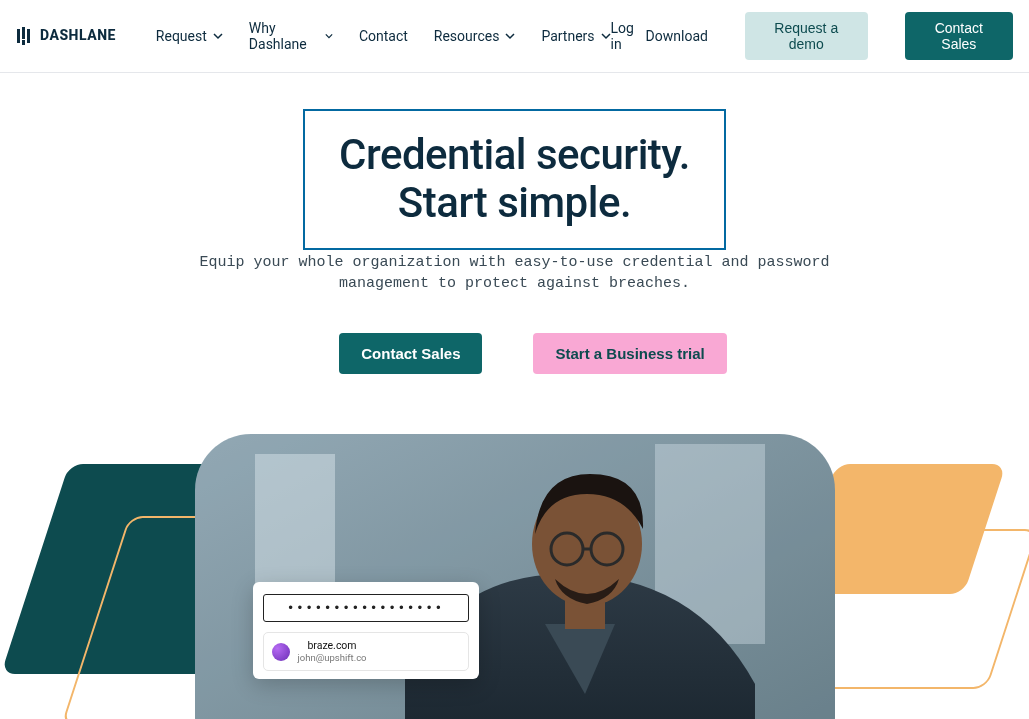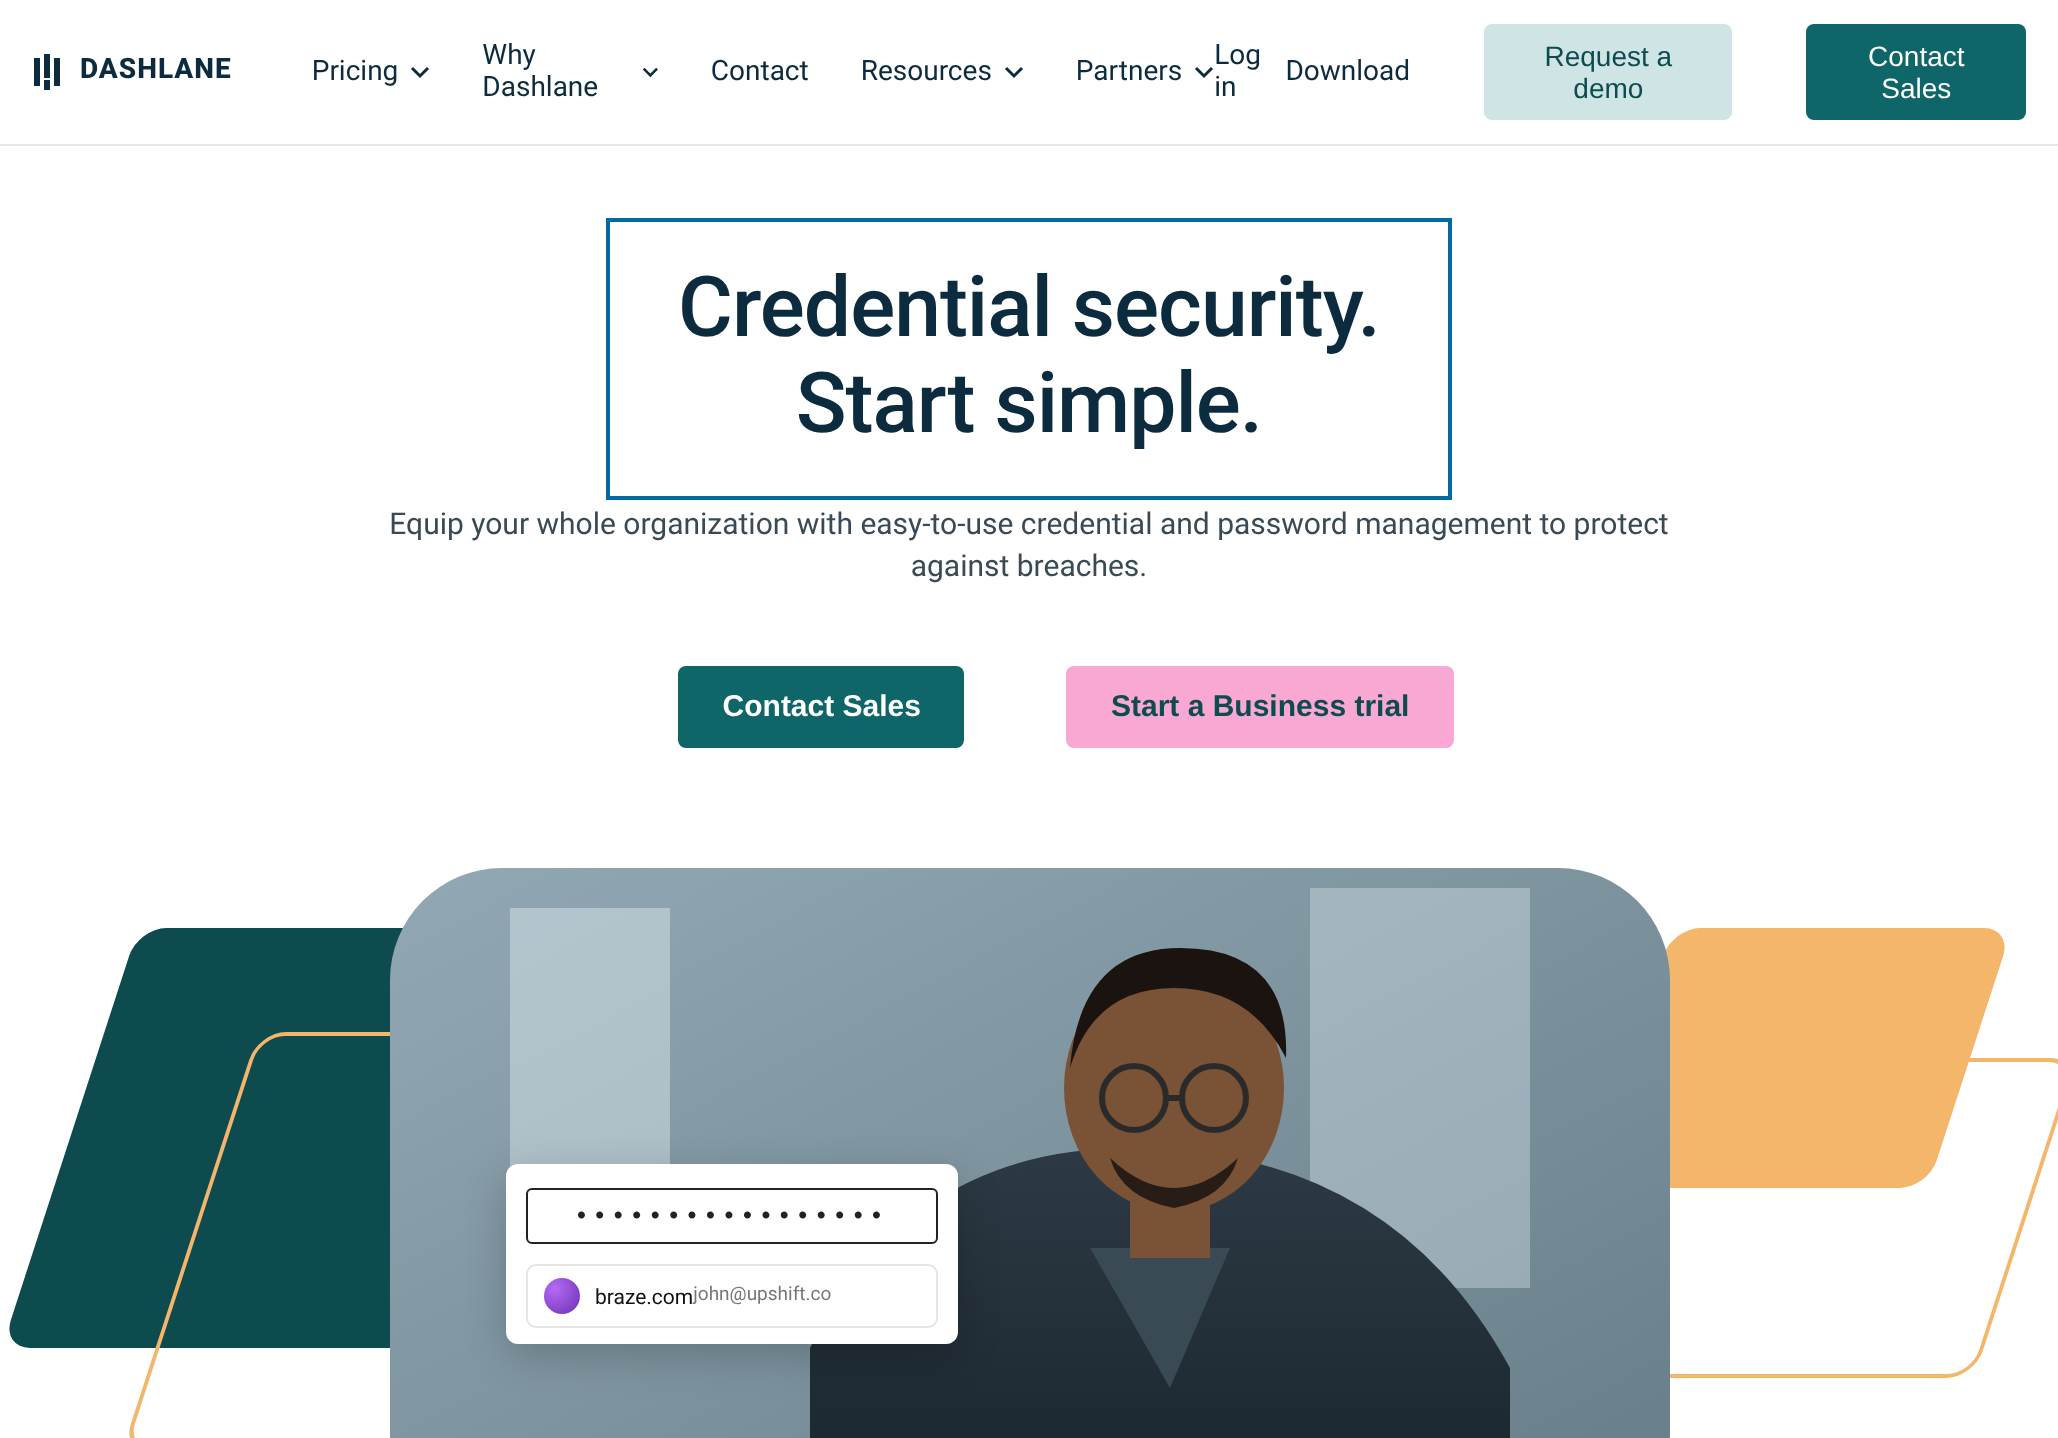--- a/index.html
+++ b/index.html
@@ -79,20 +79,21 @@
     line-height: 1.15;
     color: #0d2b3e;
     letter-spacing: -0.5px;
   }
   .sub {
     font-size: 15px;
     color: #3a4a55;
     max-width: 640px;
     margin: 0 auto 38px auto;
     line-height: 1.45;
+    font-family: Liberation Mono, monospace;
   }
   .cta-row {
     display: flex;
     justify-content: center;
     gap: 14px;
     margin-bottom: 60px;
   }
   .cta-row .btn { padding: 12px 22px; font-size: 15px; font-weight: 600; }
   .btn-secondary { background: #f9a8d4; color: #0d4b4f; }
 
@@ -166,42 +167,42 @@
     gap: 8px;
     border: 1px solid #e5e5e5;
     border-radius: 5px;
     padding: 6px 8px;
   }
   .avatar {
     width: 18px; height: 18px; border-radius: 50%;
     background: radial-gradient(circle at 30% 30%, #b66af3, #6a2fb5);
     flex: none;
   }
-  .acct-text { display: flex; flex-direction: row; line-height: 1.25; }
+  .acct-text { display: flex; flex-direction: column; line-height: 1.25; }
   .acct-domain { font-size: 10.5px; color: #111; }
   .acct-email  { font-size: 9.5px;  color: #777; }
   .mini-logo { width: 12px; height: 12px; }
 </style>
 </head>
 <body>
 
 <header class="nav">
   <a class="logo">
     <svg width="18" height="18" viewBox="0 0 18 18">
       <rect x="1" y="2" width="3" height="14" fill="#0d2b3e"></rect>
       <rect x="6" y="0" width="3" height="12" fill="#0d2b3e"></rect>
       <rect x="6" y="13" width="3" height="5" fill="#0d2b3e"></rect>
       <rect x="11" y="2" width="3" height="14" fill="#0d2b3e"></rect>
     </svg>
     <span>DASHLANE</span>
   </a>
 
   <nav class="nav-group">
     <div class="nav-item">
-      <span>Pricing</span>
+      <span>Request</span>
       <svg class="chev" viewBox="0 0 10 10">
           <path d="M1 3l4 4 4-4" stroke="#0d2b3e" stroke-width="1.5" fill="none"></path>
         </svg>
     </div>
     <div class="nav-item">
       <span>Why Dashlane</span>
       <svg class="chev" viewBox="0 0 10 10">
           <path d="M1 3l4 4 4-4" stroke="#0d2b3e" stroke-width="1.5" fill="none"></path>
         </svg>
     </div>

